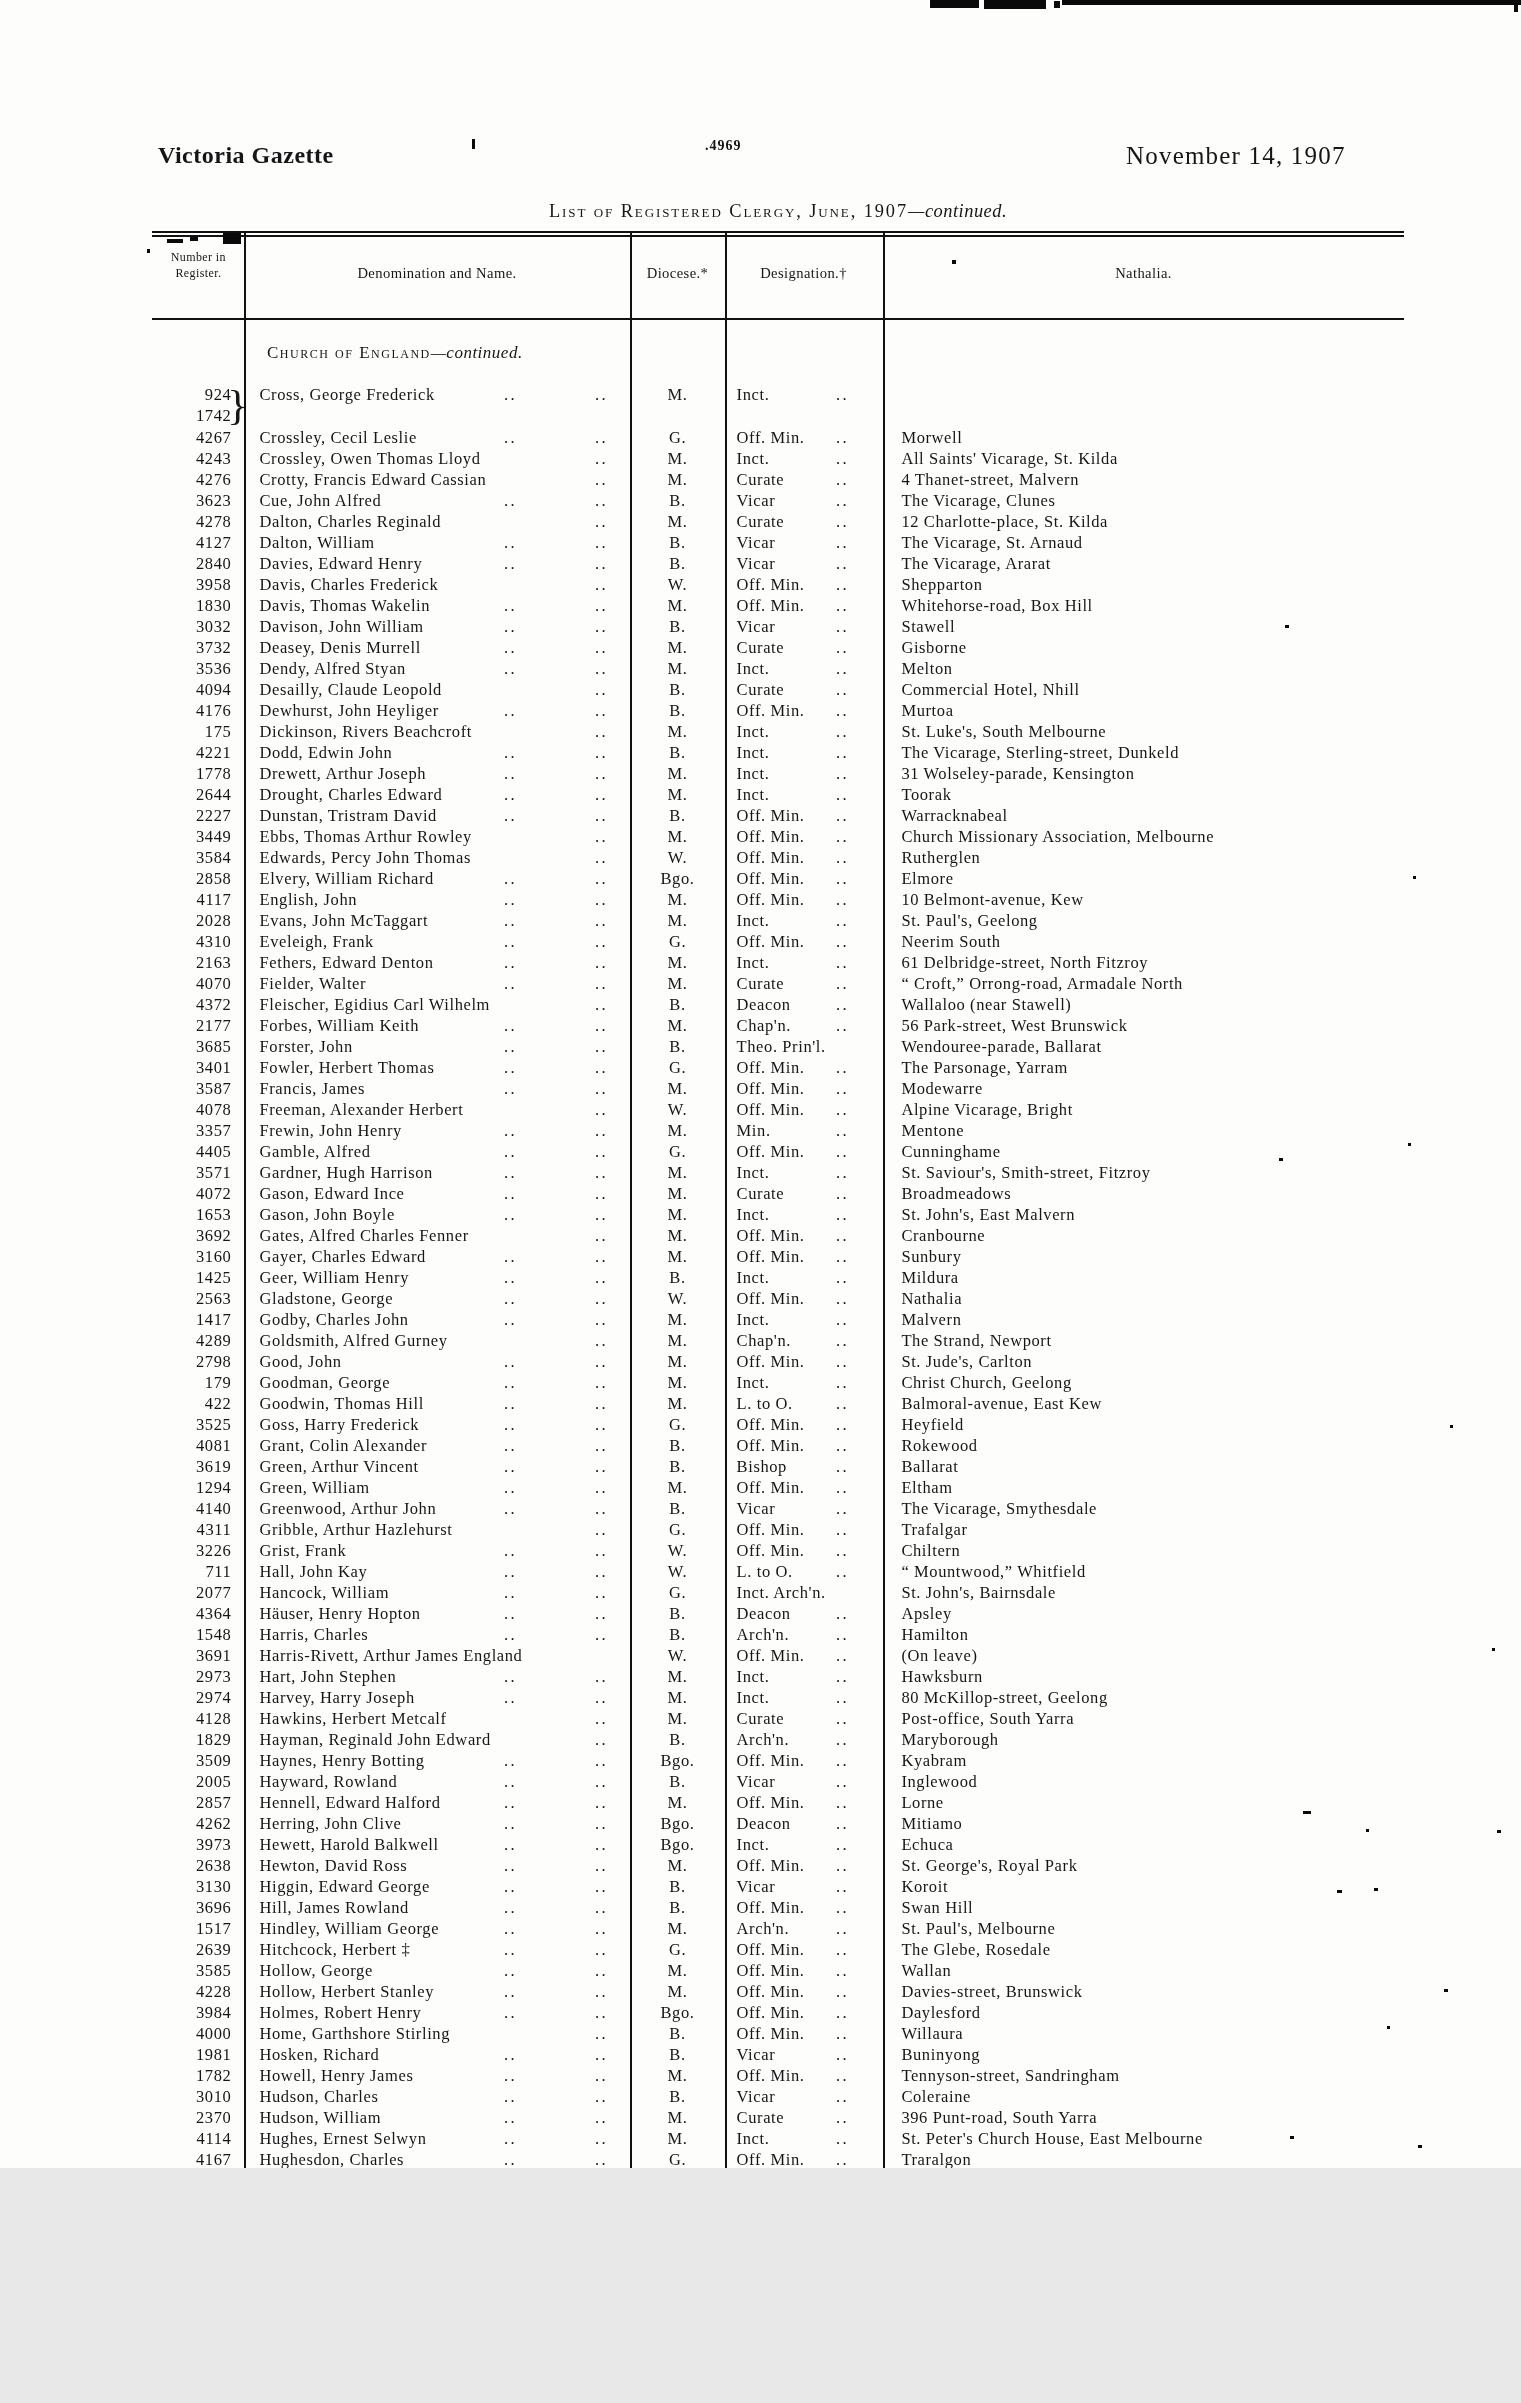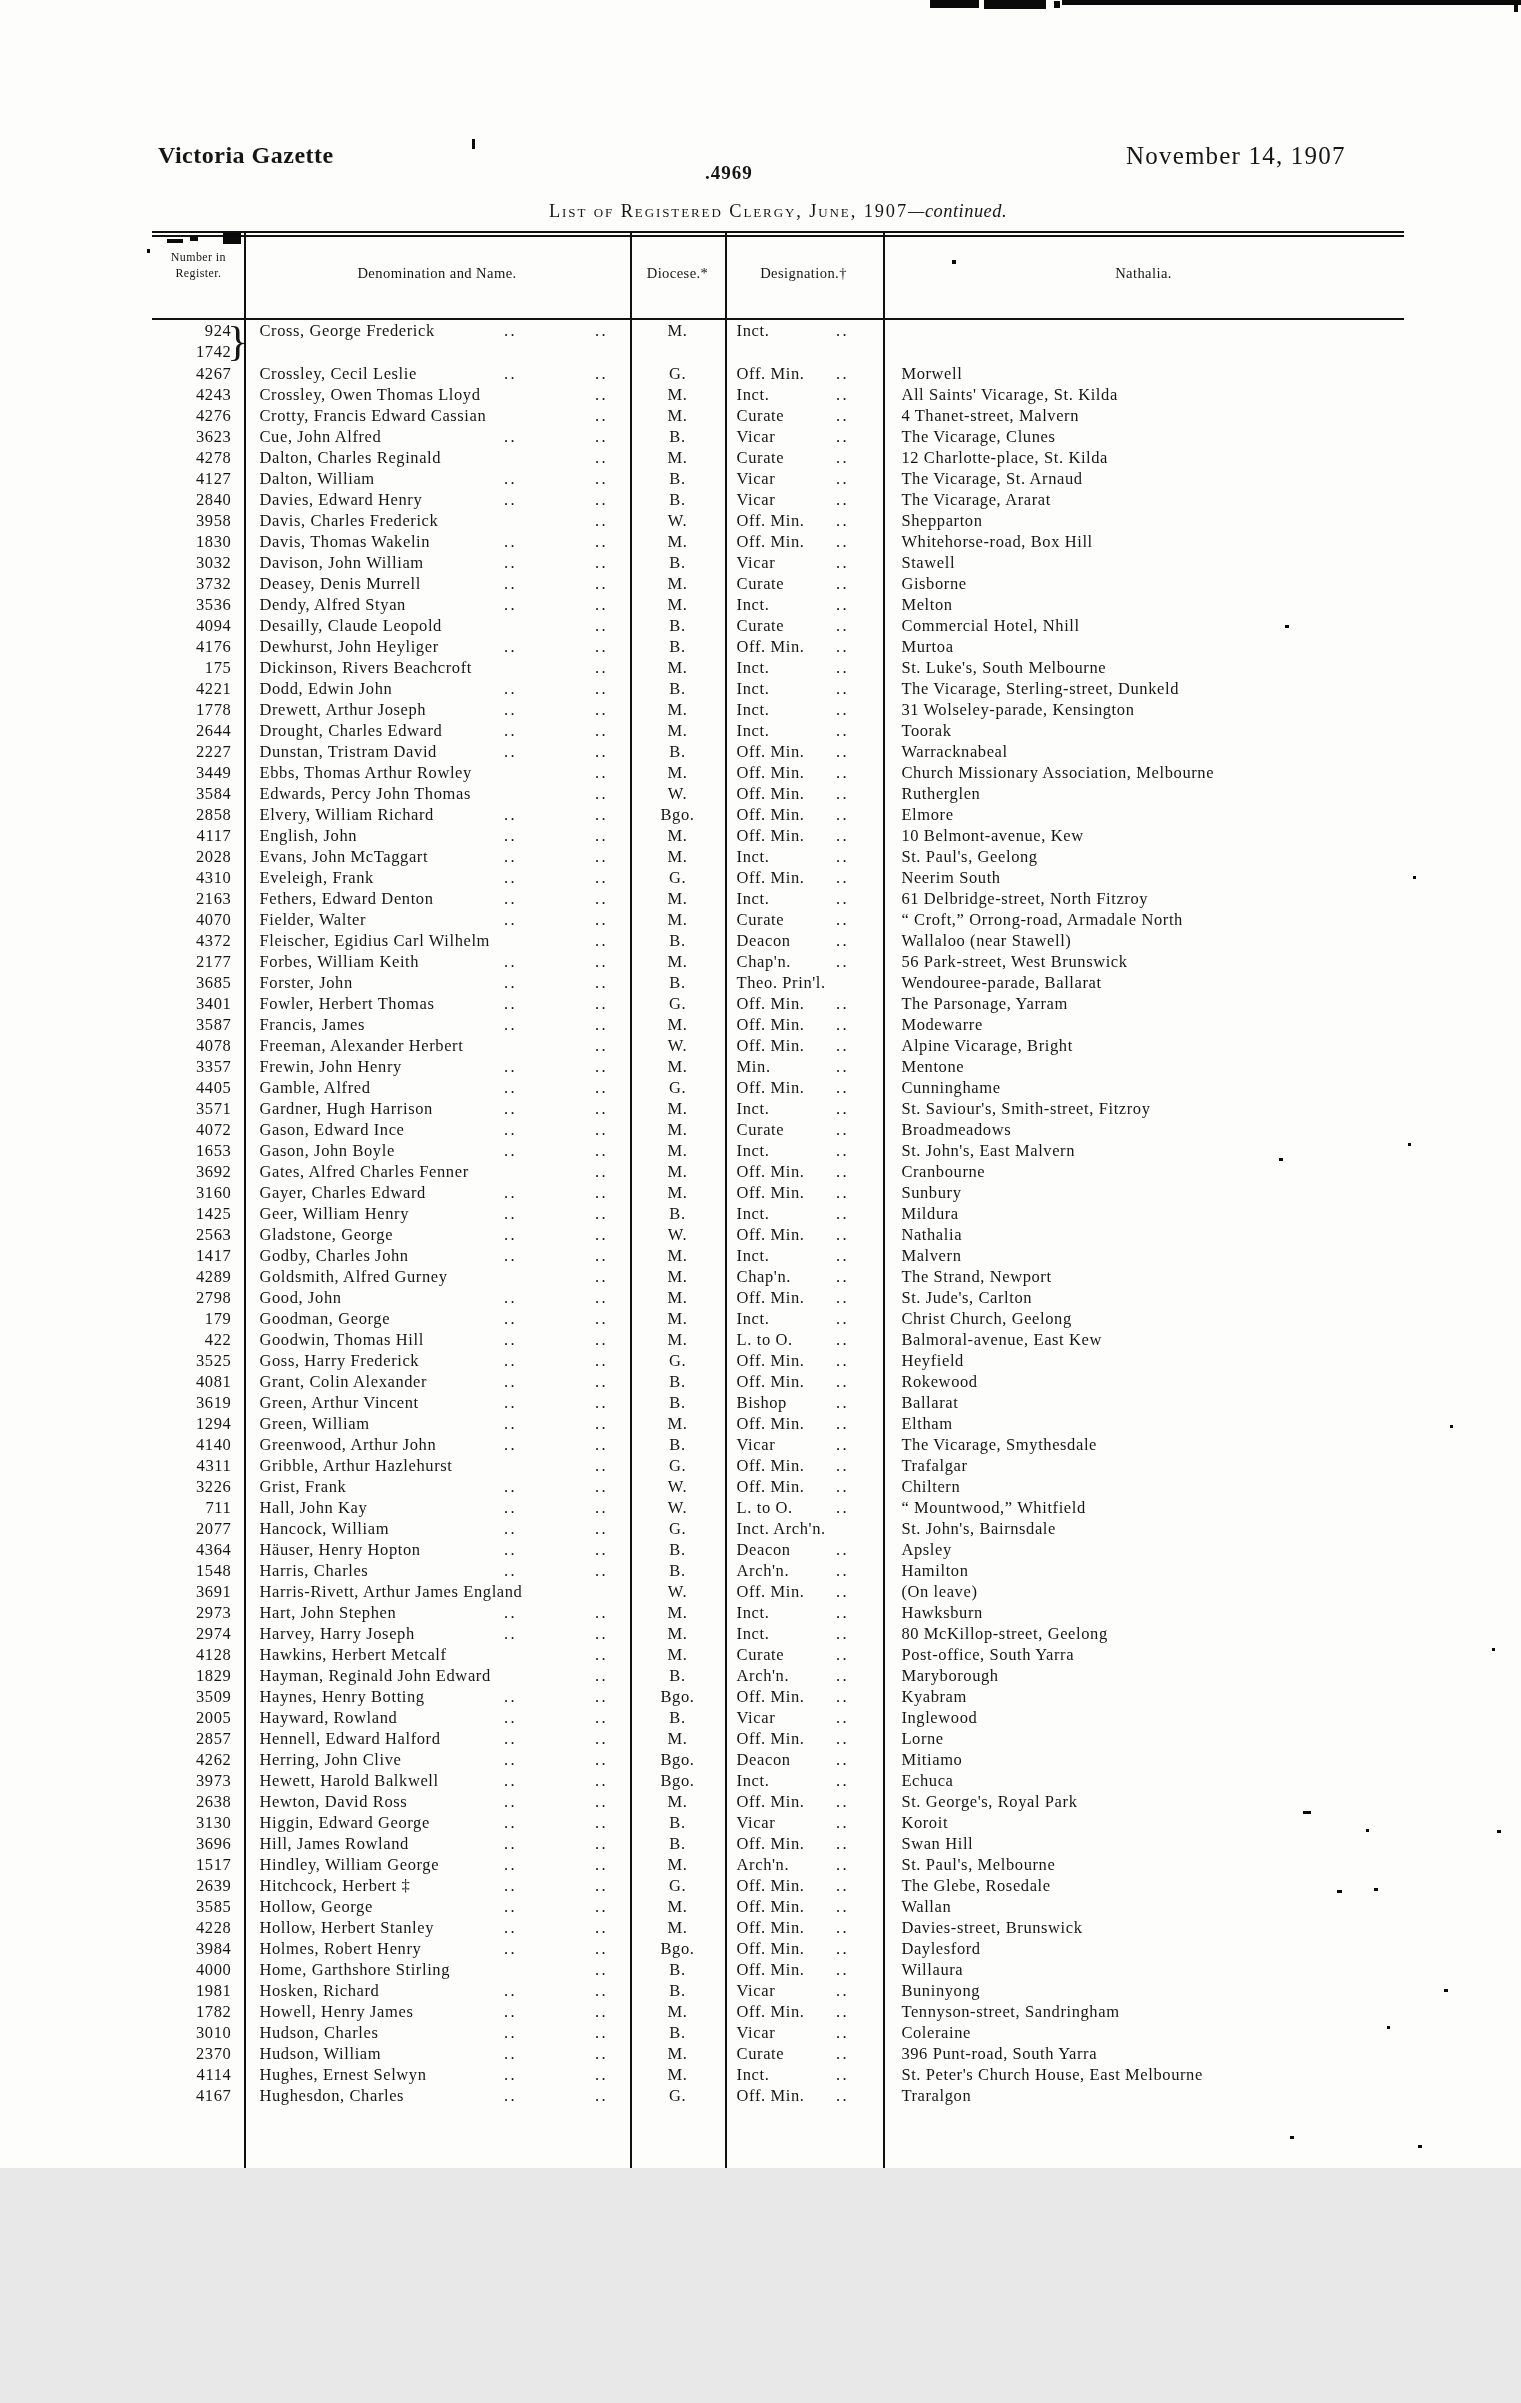--- a/index.html
+++ b/index.html
@@ -1,20 +1,20 @@
 <!DOCTYPE html>
 <html><head>
 <meta charset="utf-8">
 <style>
   html,body{margin:0;padding:0;background:#e8e8e8;}
   .page{position:relative;width:1522px;height:2168px;background:#fdfdfc;overflow:hidden;
         font-family:"Liberation Serif","DejaVu Serif",serif;color:#161616;}
   
   .masthead{position:absolute;left:158px;top:142px;font-size:24px;font-weight:bold;letter-spacing:0.5px;}
-  .pageno{position:absolute;left:705px;top:162px;font-size:19px;font-weight:bold;letter-spacing:1px;}
+  .pageno{position:absolute;left:705px;top:138px;font-size:14px;font-weight:bold;letter-spacing:1px;}
   .issuedate{position:absolute;left:1126px;top:142px;font-size:25px;letter-spacing:1.2px;}
   .list-title{position:absolute;left:152px;top:201px;width:1252px;text-align:center;font-size:18.4px;letter-spacing:1.9px;}
   .sc{font-variant:small-caps;}
   .list-title em,.sect em{font-variant:normal;letter-spacing:0.5px;margin-top:20px;}
   
   .tbl{position:absolute;left:152px;top:231px;width:1252px;height:1960px;}
   .hrule{position:absolute;left:0;width:1252px;height:1.9px;background:#111;}
   .vrule{position:absolute;top:0;width:1.9px;height:1960px;background:#111;}
   .hdrcell{position:absolute;text-align:center;font-size:14.6px;line-height:15.5px;letter-spacing:0.4px;}
   
@@ -60,20 +60,21 @@
     <div class="vrule" style="left:573px;"></div>
     <div class="vrule" style="left:731px;"></div>
 
     <div class="hdrcell" style="left:3.9px;top:19.4px;width:85px;font-size:12px;">Number in Register.</div>
     <div class="hdrcell" style="left:92px;top:35px;width:386px;">Denomination and Name.</div>
     <div class="hdrcell" style="left:478px;top:35px;width:95px;">Diocese.*</div>
     <div class="hdrcell" style="left:573px;top:35px;width:157px;">Designation.†</div>
     <div class="hdrcell" style="left:731px;top:35px;width:521px;">Nathalia.</div>
 
     <div class="tbody">
+      <div class="sect"><span class="sc">Church of England</span><em>—continued.</em></div>
       <div id="rows">
           <div class="trow first">
             <div class="cell c-num">
               <div class="numline">924</div>
               <div class="numline">1742</div>
               <div class="brace">}</div>
             </div>
             <div class="cell c-name"><div class="leader l1">..</div><div class="leader l2">..</div><div class="ntext">Cross, George Frederick</div></div>
             <div class="cell c-dio">M.</div>
             <div class="cell c-des"><div class="leader ld">..</div><div class="dtext">Inct.</div></div>

